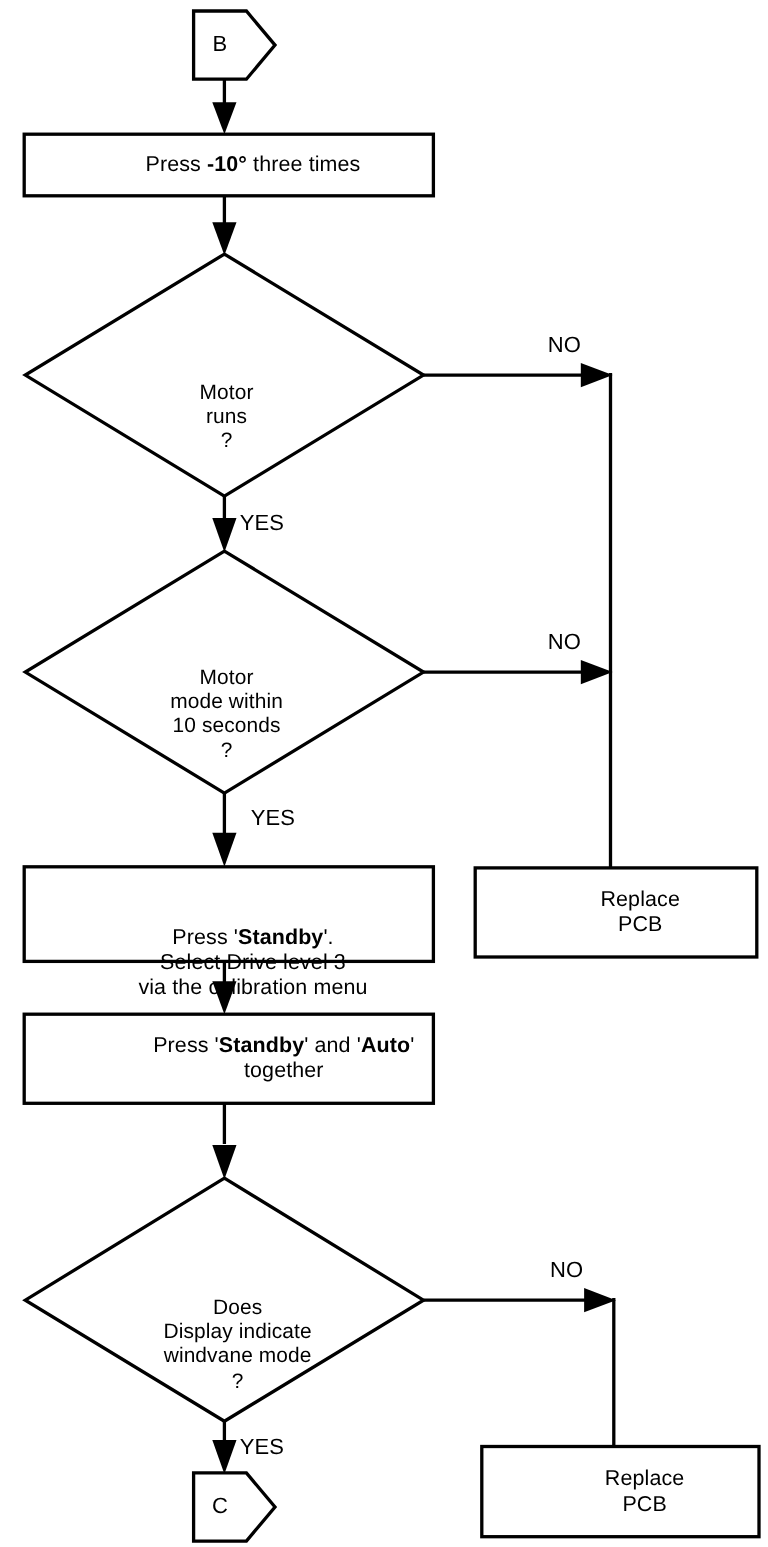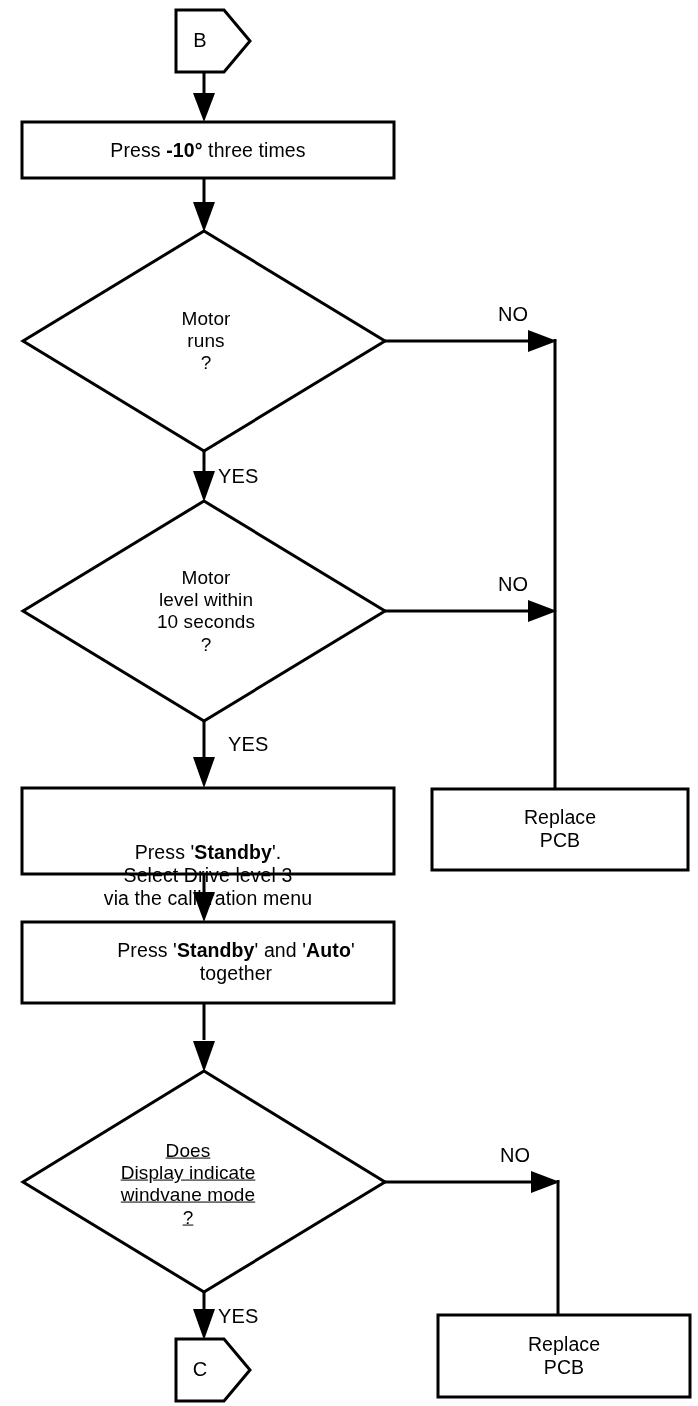--- a/index.html
+++ b/index.html
@@ -37,22 +37,22 @@
   
   .lbl{
     position:absolute;
     text-align:center;
     line-height:1.17;
     white-space:pre;
     color:#000;
     letter-spacing:0.1px;
   }
   .lbl b{ font-weight:bold; }
-  .box-text{ font-size:19.5px; }
-  .diamond-text{ font-size:19px; }
+  .box-text{ font-size:19.5px;padding-left:44px; }
+  .diamond-text{ font-size:19px;margin-top:39px; }
   .conn-text{ font-size:20px; }
   .edge-text{ font-size:20px; }
   .ctr{ transform:translate(-50%,-50%); }
 </style>
 </head>
 <body>
 
 <div id="page">
 
   <svg id="flow-svg" viewBox="0 0 698 1406" xmlns="http://www.w3.org/2000/svg">
@@ -115,36 +115,36 @@
 
   <div class="lbl diamond-text ctr" style="left:206px; top:341px; width:260px;"><span>Motor</span>
 <span>runs</span>
 <span>?</span></div>
 
   <div class="lbl edge-text" style="left:498px; top:303px;">NO</div>
 
   <div class="lbl edge-text" style="left:218px; top:465px;">YES</div>
 
   <div class="lbl diamond-text ctr" style="left:206px; top:611px; width:280px;"><span>Motor</span>
-<span>level within</span>
+<span>mode within</span>
 <span>10 seconds</span>
 <span>?</span></div>
 
   <div class="lbl edge-text" style="left:498px; top:573px;">NO</div>
 
   <div class="lbl edge-text" style="left:228px; top:733px;">YES</div>
 
   <div class="lbl box-text ctr" style="left:208px; top:831px; width:372px;margin-top:44px;"><span>Press '</span><b>Standby</b><span>'.</span>
 <span>Select Drive level 3</span>
 <span>via the calibration menu</span></div>
 
   <div class="lbl box-text ctr" style="left:208px; top:962px; width:372px;margin-left:28px;"><span>Press '</span><b>Standby</b><span>' and '</span><b>Auto</b><span>'</span>
 <span>together</span></div>
 
-  <div class="lbl diamond-text ctr" style="left:188px; top:1184px; width:300px;text-decoration:underline;"><span>Does</span>
+  <div class="lbl diamond-text ctr" style="left:216px; top:1184px; width:300px;"><span>Does</span>
 <span>Display indicate</span>
 <span>windvane mode</span>
 <span>?</span></div>
 
   <div class="lbl edge-text" style="left:500px; top:1144px;">NO</div>
 
   <div class="lbl edge-text" style="left:218px; top:1305px;">YES</div>
 
   <div class="lbl box-text ctr" style="left:560px; top:829px; width:256px;"><span>Replace</span>
 <span>PCB</span></div>

